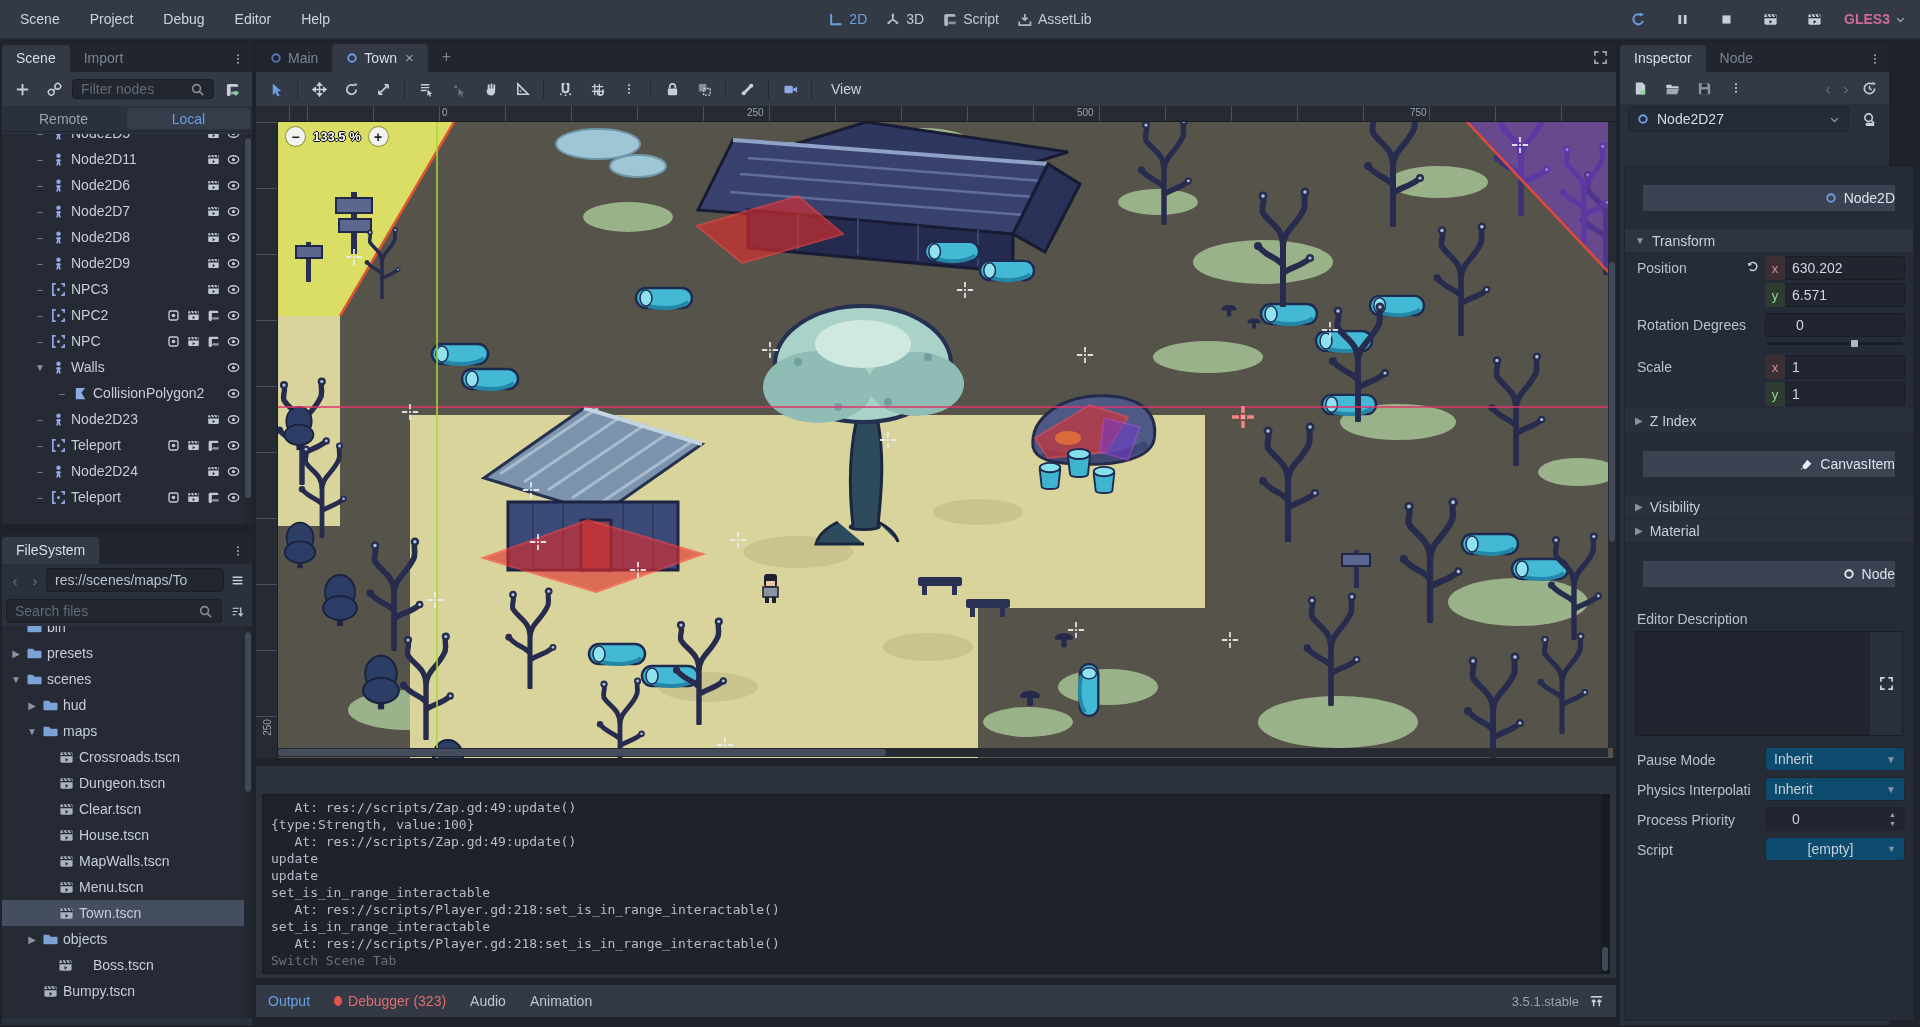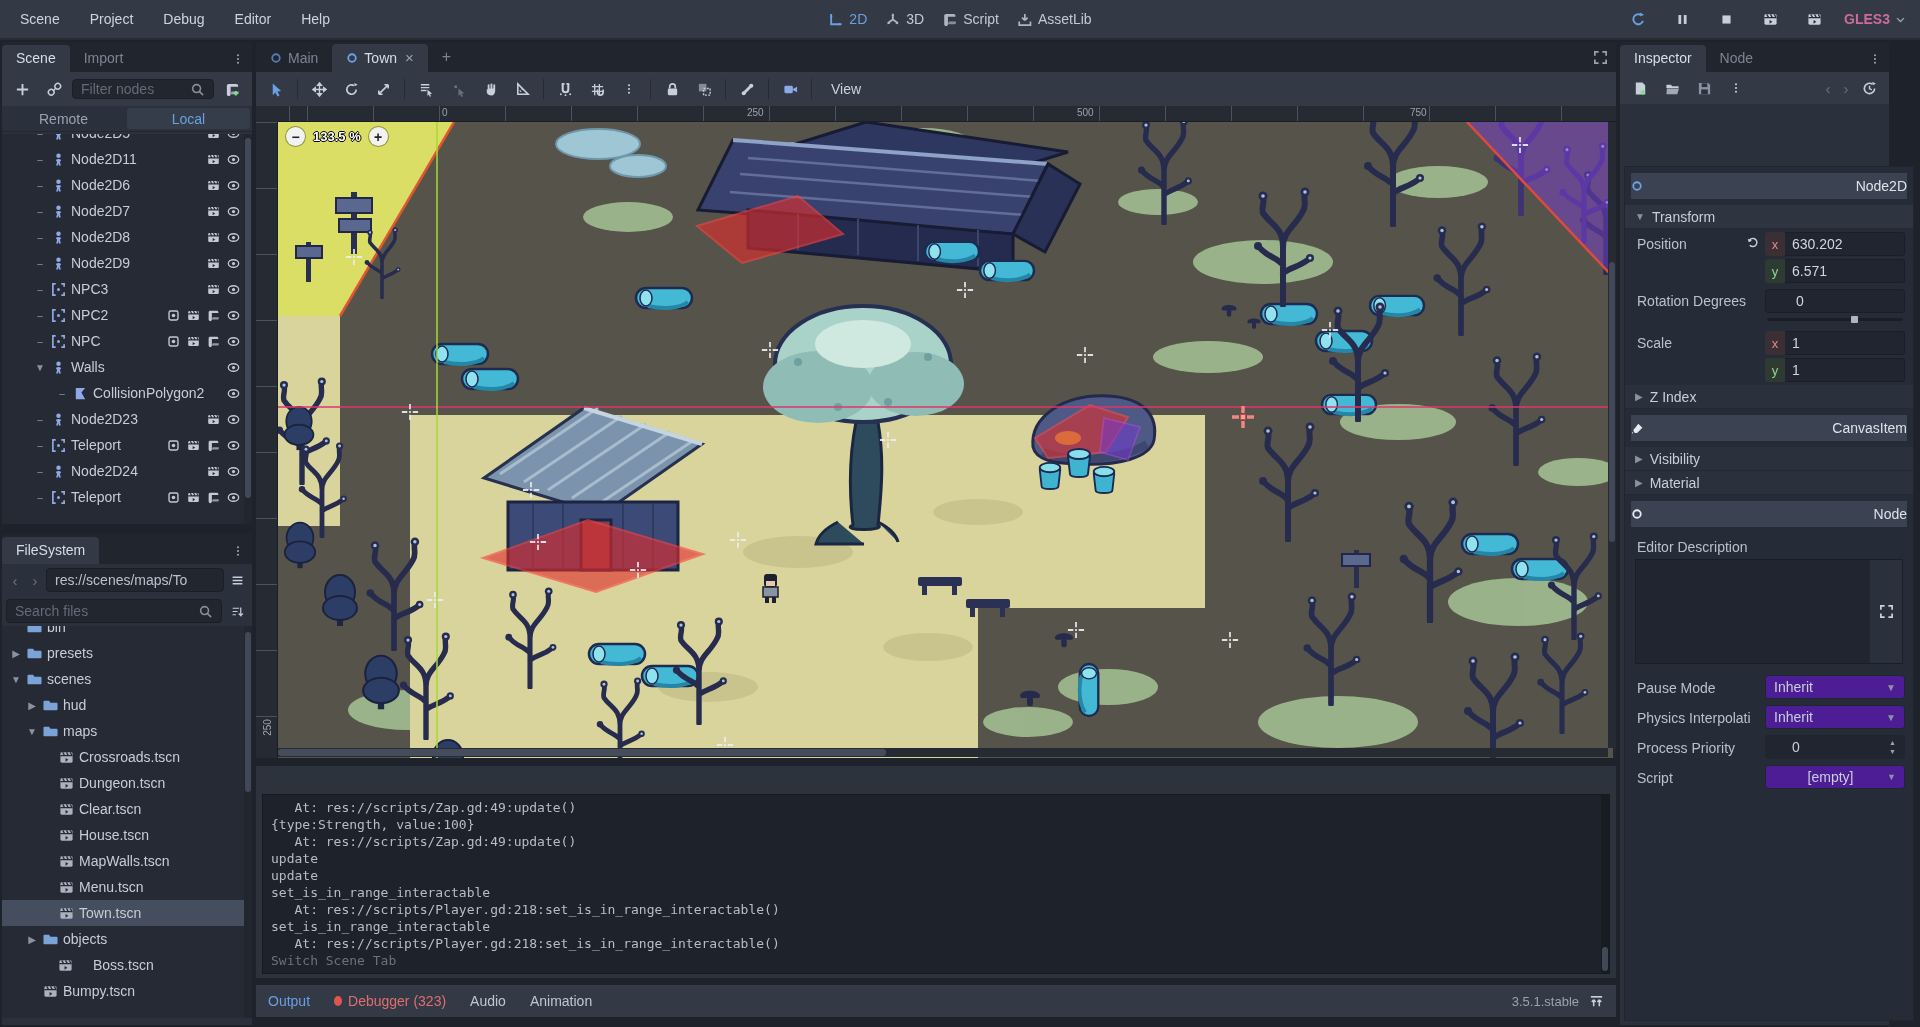--- a/index.html
+++ b/index.html
@@ -100,35 +100,35 @@
   #bb-right { margin-left:auto; display:flex; align-items:center; gap:10px; color:#9aa2b0; font-size:13px; }
 
   
   #inspector { left:1620px; top:42px; width:269px; height:983px; background:#2a303c; }
   #insp-toolbar { height:32px; }
   #insp-object { height:30px; display:flex; align-items:center; gap:8px; padding:0 8px; background:#2a303c; }
   #insp-obj-field { flex:1; height:26px; background:#262c37; border:1px solid #1f242d; border-radius:3px; display:flex; align-items:center; gap:8px; padding:0 8px; color:#d5dbe5; }
   #insp-filter-row { height:30px; display:flex; align-items:center; gap:4px; padding:0 6px; }
   #insp-filter { flex:1; height:24px; }
   #insp-body { position:absolute; left:4px; top:124px; width:290px; height:855px; background:#262c37; border:1px solid #20252e; overflow:hidden; }
-  .cat-bar { height:26px; background:#3b4252; display:flex; align-items:center; justify-content:space-between; gap:7px; color:#dde2ea; margin:6px; }
+  .cat-bar { height:26px; background:#3b4252; display:flex; align-items:center; justify-content:flex-end; gap:7px; color:#dde2ea; margin:18px; }
   .sect { height:24px; display:flex; align-items:center; gap:7px; padding-left:10px; color:#c8cfdb; background:#2e3440; border-bottom:1px solid #232833; }
   .sect .cv { color:#8a92a2; font-size:10px; }
   .prop { display:flex; padding:3px 8px 3px 12px; align-items:flex-start; }
   .prop .lbl { width:128px; color:#b9c1ce; padding-top:4px; white-space:nowrap; overflow:hidden; display:flex; gap:6px; }
   .prop .ed { flex:1; display:flex; flex-direction:column; gap:3px; }
   .numrow { display:flex; height:24px; }
   .axis-chip { width:20px; display:flex; align-items:center; justify-content:center; font-size:13px; border-radius:3px 0 0 3px; }
   .axis-x { background:#3a2f35; color:#e08a8a; }
   .axis-y { background:#2f3a33; color:#8ad88a; }
   .numfield { flex:1; background:#20252f; border:1px solid #1a1f27; border-left:none; border-radius:0 3px 3px 0; display:flex; align-items:center; padding:0 7px; color:#d0d6e0; }
   .fullfield { border-radius:3px; border-left:1px solid #1a1f27; }
   .slider { height:3px; background:#1a1f27; border-radius:2px; position:relative; margin:2px 2px 4px; }
   .slider .knob { position:absolute; top:-2px; width:7px; height:7px; background:#aeb6c2; border-radius:1px; }
-  .dropdown { height:24px; background:#4c1d95; border:1px solid #20252e; border-radius:3px; display:flex; align-items:center; padding:0 8px; color:#c8cfda; }
+  .dropdown { height:24px; background:#0c4a6e; border:1px solid #20252e; border-radius:3px; display:flex; align-items:center; padding:0 8px; color:#c8cfda; }
   .dropdown .val { flex:1; }
   .dropdown .ch { color:#8a92a2; font-size:10px; }
   #desc-box { margin:2px 10px; height:105px; background:#20252f; border:1px solid #1a1f27; display:flex; }
   #desc-side { margin-left:auto; width:32px; background:#2a303c; display:flex; align-items:center; justify-content:center; }
   .plabel { padding:6px 12px 2px; color:#b9c1ce; }
   .spin { display:flex; flex-direction:column; gap:2px; margin-left:auto; color:#9aa2b1; font-size:7px; line-height:1; }
 </style>
 </head>
 <body>
 
@@ -1262,20 +1262,36 @@
     <span style="margin-left:auto" class="row">
       <span class="nav-arrow">‹</span>
       <span class="nav-arrow">›</span>
       <span class="tb-btn">
           <svg class="ic">
             <use href="#i-history"></use>
           </svg>
         </span>
     </span>
   </div>
+  <div id="insp-object">
+    <div id="insp-obj-field">
+      <svg class="ic" style="width:12px;height:12px;color:#6fa0e8">
+          <use href="#i-circle"></use>
+        </svg>
+      <span style="flex:1">Node2D27</span>
+      <svg class="ic" style="width:11px;height:11px;color:#8a92a2">
+          <use href="#i-chevdown"></use>
+        </svg>
+    </div>
+    <span class="tb-btn" style="width:24px">
+        <svg class="ic">
+          <use href="#i-docsearch"></use>
+        </svg>
+      </span>
+  </div>
 
   <div id="insp-body">
     <div class="cat-bar">
       <svg class="ic" style="width:12px;height:12px;color:#6fa0e8">
           <use href="#i-circle"></use>
         </svg>
       <span>Node2D</span>
     </div>
     <div class="sect">
         <span class="cv">▼</span>

